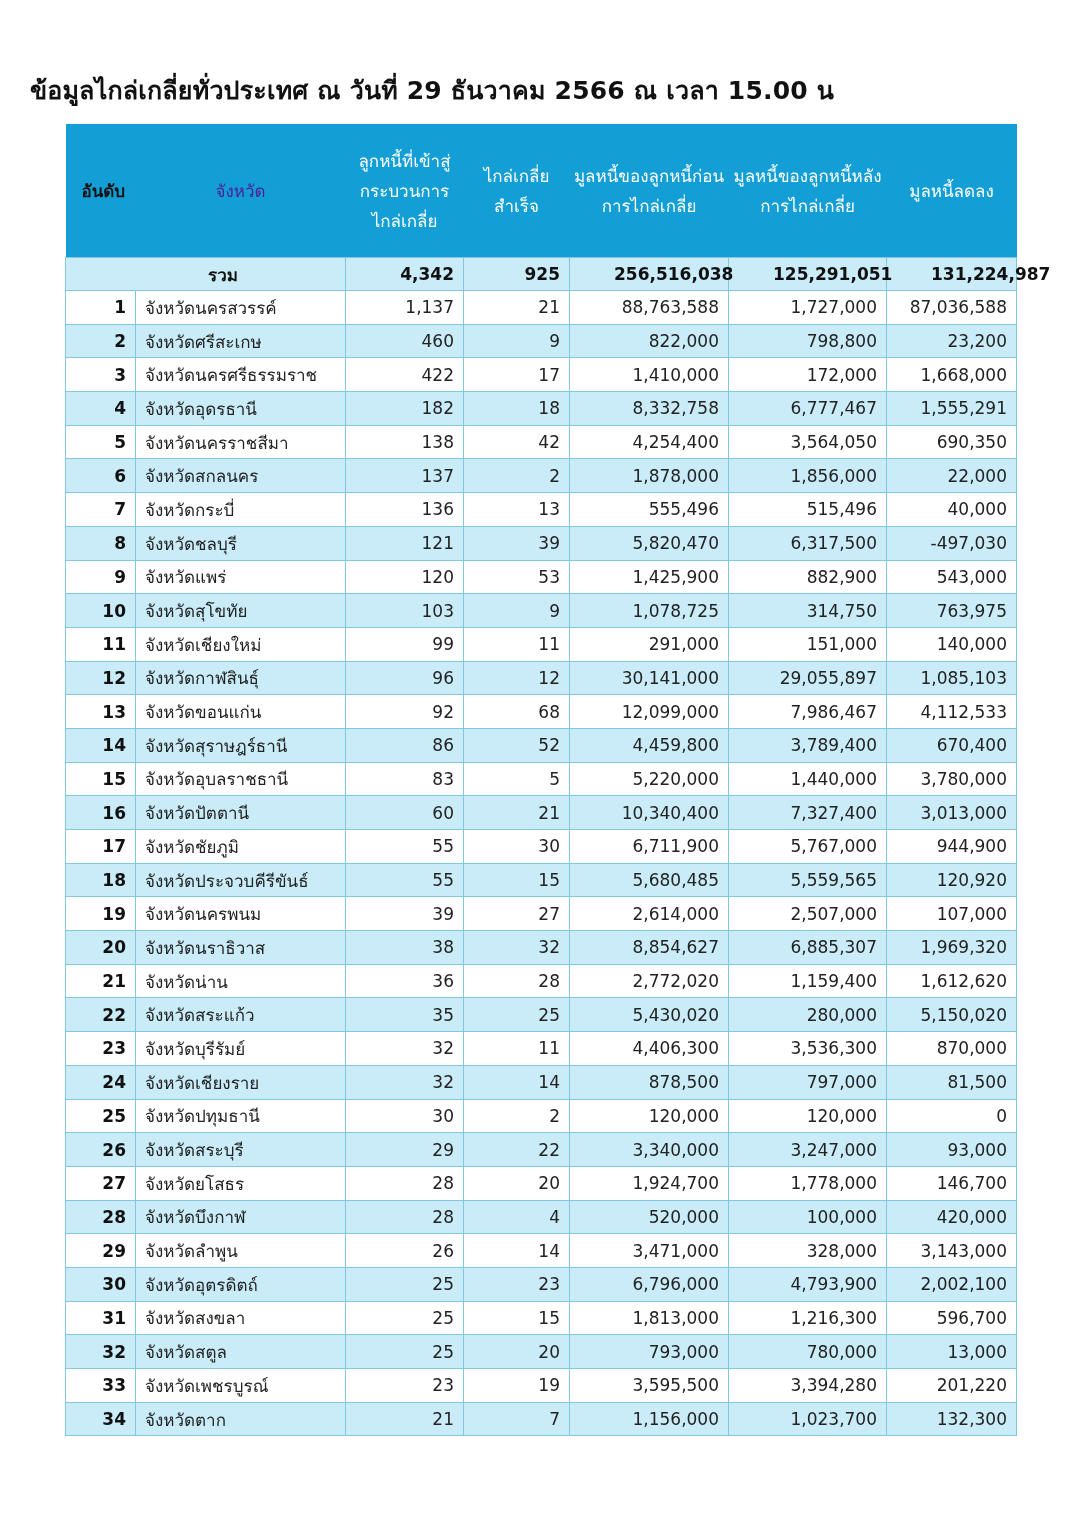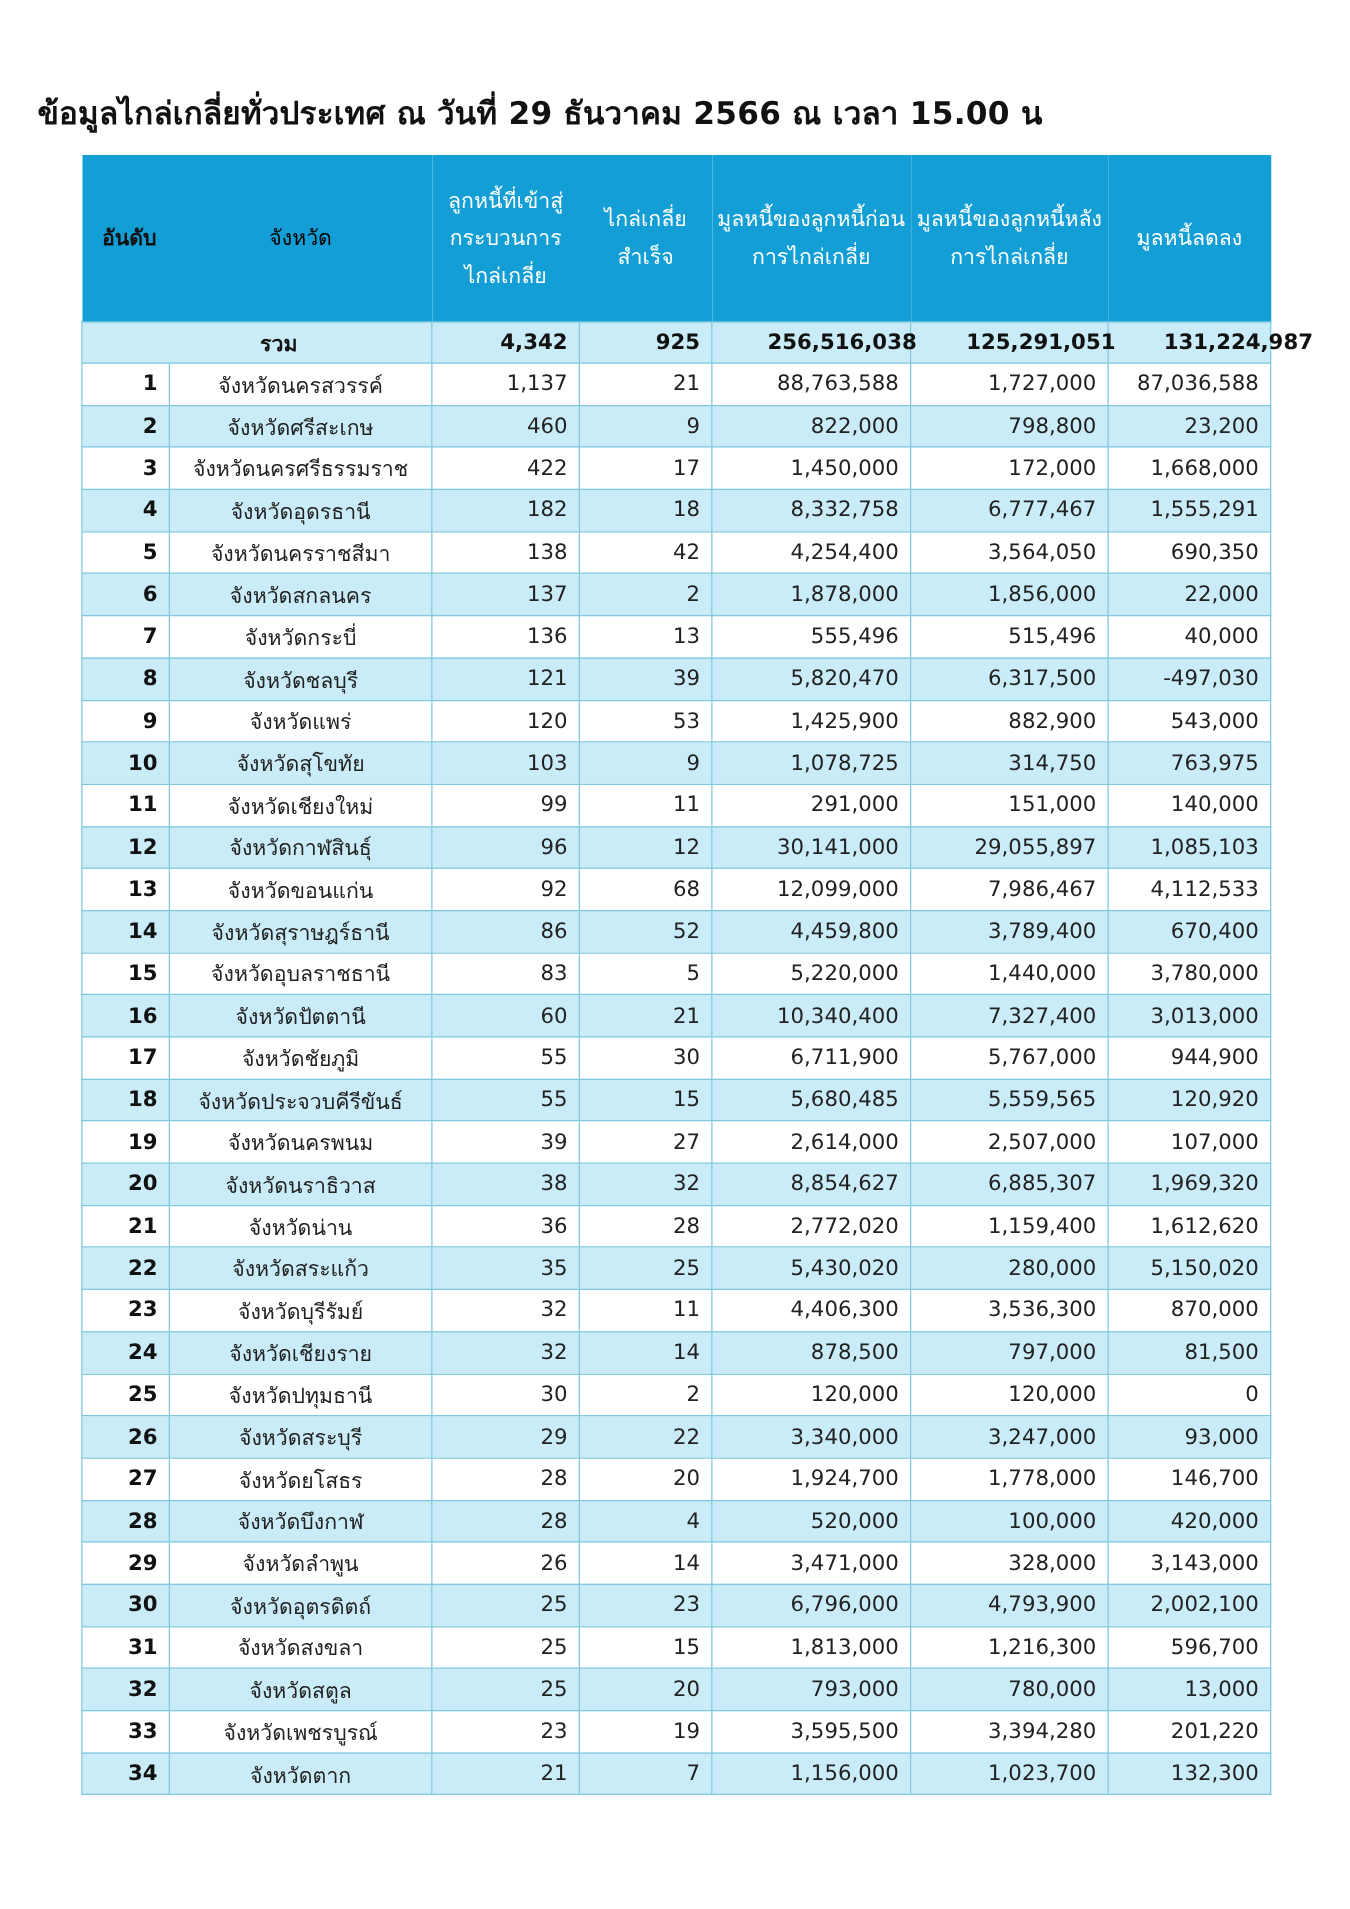--- a/index.html
+++ b/index.html
@@ -8,23 +8,23 @@
   table.debt { position: absolute; top: 124px; left: 65px; width: 951px; border-collapse: collapse; table-layout: fixed; font-size: 17px; }
   table.debt col.c-rank { width: 70px; }
   table.debt col.c-prov { width: 210px; }
   table.debt col.c-entered { width: 118px; }
   table.debt col.c-success { width: 106px; }
   table.debt col.c-before { width: 159px; }
   table.debt col.c-after { width: 158px; }
   table.debt col.c-reduced { width: 130px; }
   thead th { background: #139fd6; color: #ffffff; font-weight: normal; height: 133px; padding: 0 4px; line-height: 30px; border: none; text-align: center; vertical-align: middle; font-size: 17px; }
   thead th.rank-h { font-weight: bold; color: #111; text-align: left; padding-left: 16px; }
-  thead th.prov-h { color: #000000; }
+  thead th.prov-h { color: #4c1d95; }
   td { border: 1px solid #7fc8df; height: 32.7px; padding: 0 9px; text-align: right; white-space: nowrap; }
-  td.prov { text-align: center; padding-left: 9px; }
+  td.prov { text-align: left; padding-left: 9px; }
   td.rank { font-weight: bold; color: #111; }
   tr.total td { background: #c9ecf8; font-weight: bold; color: #111; height: 32px; padding-left: 44px; }
   tr.total td.total-label { text-align: center; }
   tr.row-even td { background: #c9ecf8; }
   tr.row-odd td { background: #ffffff; }
 </style>
 </head>
 <body>
 
 <div class="title">ข้อมูลไกล่เกลี่ยทั่วประเทศ ณ วันที่ 29 ธันวาคม 2566 ณ เวลา 15.00 น</div>
@@ -75,21 +75,21 @@
         <td>9</td>
         <td>822,000</td>
         <td>798,800</td>
         <td>23,200</td>
       </tr>
       <tr class="row-odd">
         <td class="rank">3</td>
         <td class="prov">จังหวัดนครศรีธรรมราช</td>
         <td>422</td>
         <td>17</td>
-        <td>1,450,000</td>
+        <td>1,410,000</td>
         <td>172,000</td>
         <td>1,668,000</td>
       </tr>
       <tr class="row-even">
         <td class="rank">4</td>
         <td class="prov">จังหวัดอุดรธานี</td>
         <td>182</td>
         <td>18</td>
         <td>8,332,758</td>
         <td>6,777,467</td>

